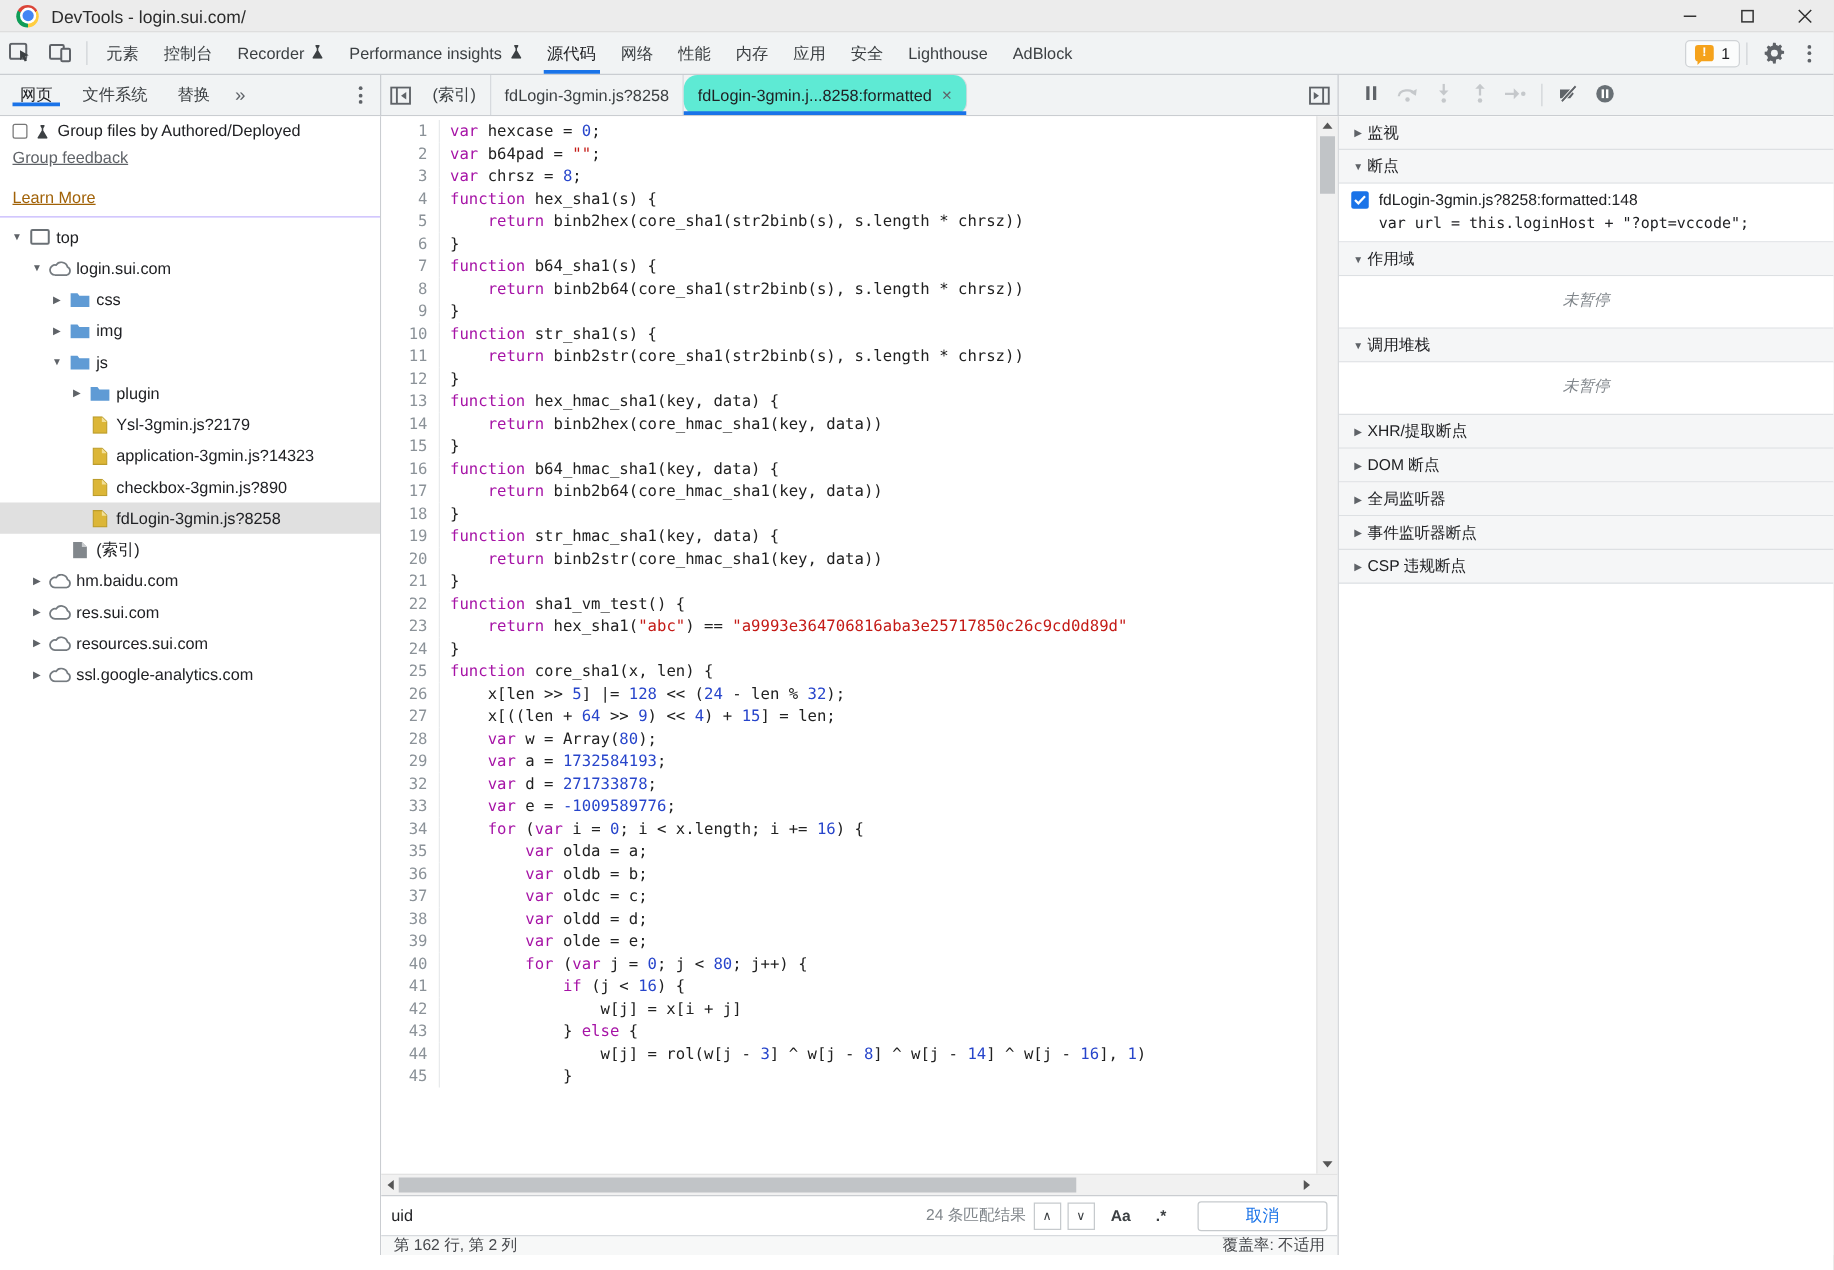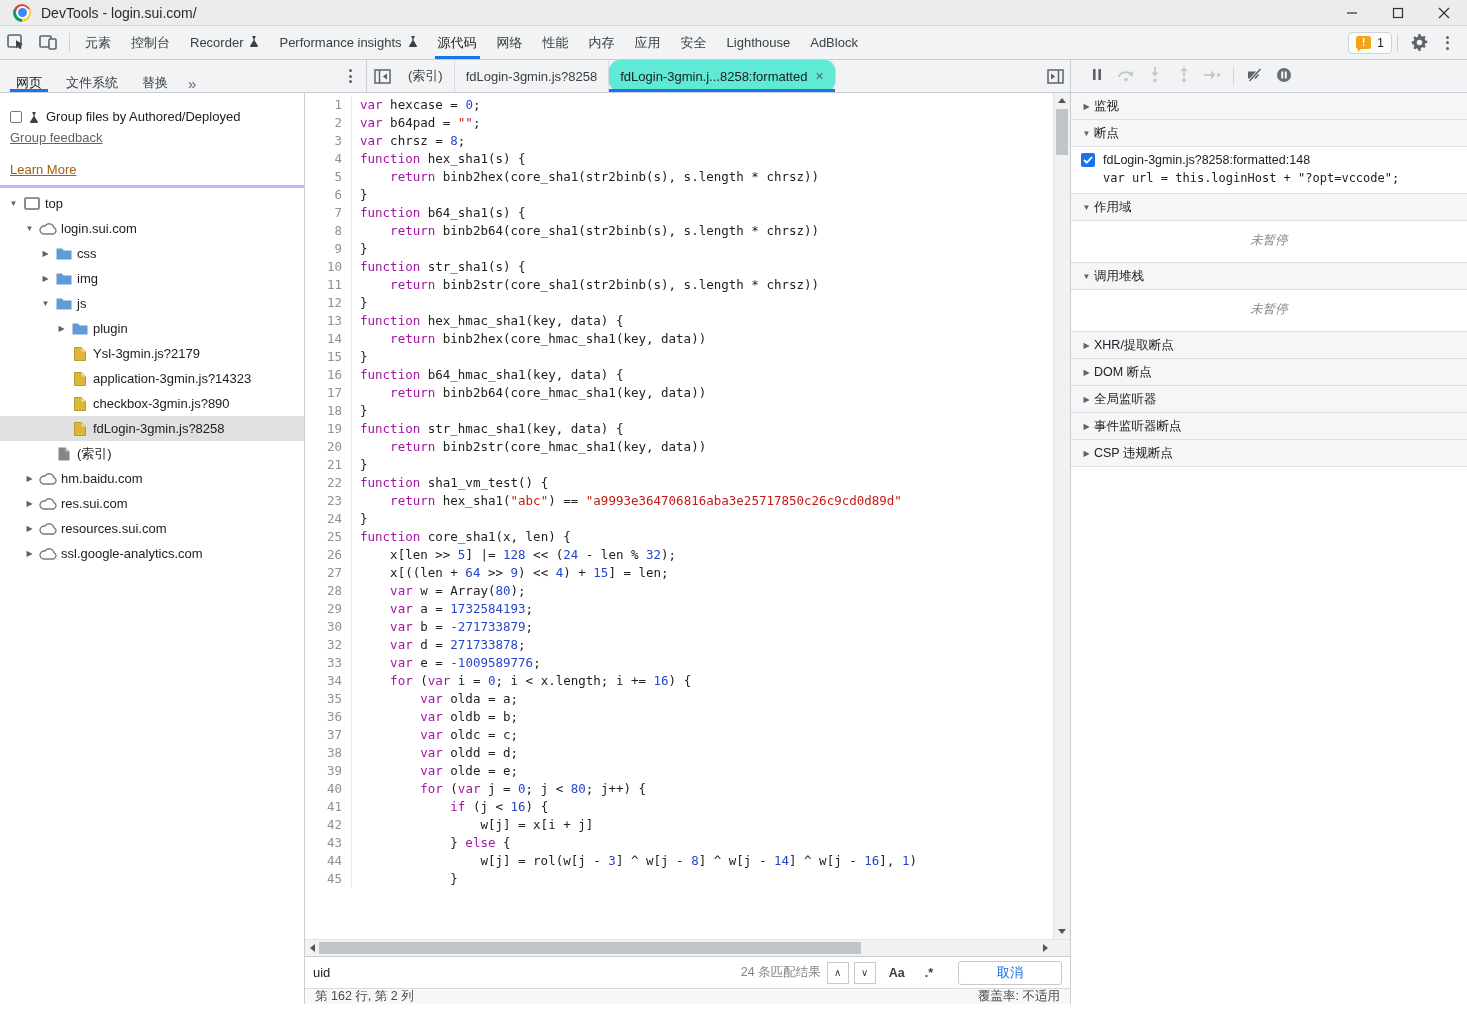--- a/index.html
+++ b/index.html
@@ -27,42 +27,42 @@
   .tab.active::after{content:"";position:absolute;left:7px;right:7px;bottom:0;height:3px;background:#1a73e8;}
   .toolbar-right{margin-left:auto;display:flex;align-items:center;padding-right:8px;}
   .issues-btn{display:flex;align-items:center;gap:6px;border:1px solid #d0d3d6;border-radius:4px;background:#fbfcfc;height:22px;padding:0 7px;}
   .issue-bubble{width:15px;height:13px;background:#f5a21b;border-radius:2.5px;position:relative;color:#fff;font-weight:bold;font-size:10px;line-height:13px;text-align:center;}
   .issue-bubble::after{content:"";position:absolute;left:2px;bottom:-3px;border-left:4px solid #f5a21b;border-bottom:4px solid transparent;}
   .issue-count{color:#202124;font-size:12.5px;}
   .kebab{display:flex;flex-direction:column;gap:2.5px;align-items:center;justify-content:center;width:24px;height:24px;}
   .kebab i{width:3px;height:3px;border-radius:50%;background:#5f6368;}
   
   .subheader{height:33px;display:flex;background:#f1f3f4;border-bottom:1px solid #cacdd1;}
-  .sh-left{width:367px;border-right:1px solid #cacdd1;display:flex;align-items:flex-end;padding-left:4px;flex-shrink:0;}
+  .sh-left{width:305px;border-right:1px solid #cacdd1;display:flex;align-items:center;padding-left:4px;flex-shrink:0;}
   .pane-tab{padding:0 12px;display:flex;align-items:center;position:relative;color:#3c4043;}
   .pane-tab.active{color:#202124;}
   .pane-tab.active::after{content:"";position:absolute;left:6px;right:6px;bottom:0;height:3px;background:#1a73e8;}
   .overflow-btn{display:flex;align-items:center;padding:0 8px;color:#5f6368;font-size:15px;}
   .sh-left .kebab{margin-left:auto;align-self:center;margin-right:4px;}
   .sh-mid{flex:1;display:flex;align-items:stretch;min-width:0;}
   .nav-toggle{width:30px;display:flex;align-items:center;justify-content:center;flex-shrink:0;}
   .etabs{display:flex;align-items:stretch;overflow:hidden;}
   .etab{display:flex;align-items:center;padding:0 11px;border-right:1px solid #d7dade;color:#3c4043;position:relative;white-space:nowrap;}
   .etab.active{background:#5eead4;color:#202124;border-radius:11px;}
   .etab.active::after{content:"";position:absolute;left:0;right:0;bottom:0;height:3px;background:#1a73e8;}
   .etab .close{margin-left:8px;color:#5f6368;font-size:14px;line-height:1;}
   .sh-mid .nav-toggle.right{margin-left:auto;}
   .sh-right{width:397px;border-left:1px solid #cacdd1;display:flex;align-items:center;padding-left:12px;gap:2px;flex-shrink:0;}
   .dbg-btn{width:27px;height:27px;display:flex;align-items:center;justify-content:center;}
   .sh-right .sep-v{height:18px;margin:0 5px;}
   
   .content{display:flex;height:911px;}
   
   .sidebar{width:305px;border-right:1px solid #cacdd1;background:#fff;overflow:hidden;flex-shrink:0;}
-  .side-info{padding:16px 10px 6px 10px;border-bottom:3px solid #c4b5fd;}
+  .side-info{padding:4px 10px 6px 10px;border-bottom:1px solid #c4b5fd;}
   .info-row{display:flex;align-items:center;gap:7px;margin-bottom:5px;}
   .cbx{width:12px;height:12px;border:1px solid #767676;border-radius:2px;background:#fff;flex-shrink:0;}
   .link-gray{color:#5f6368;text-decoration:underline;display:inline-block;margin:1px 0 3px 0;}
   .link-blue{color:#a16207;text-decoration:underline;display:inline-block;margin:14px 0 2px 0;}
   .tree{padding-top:3px;}
   .trow{height:25px;display:flex;align-items:center;white-space:nowrap;}
   .trow.selected{background:#e0e0e0;}
   .t-arrow{width:15px;text-align:center;color:#5f6368;font-size:8px;flex-shrink:0;}
   .t-icon{width:21px;display:flex;justify-content:center;align-items:center;flex-shrink:0;}
   .t-label{margin-left:3px;}
@@ -493,21 +493,20 @@
             <div class="cl"><span class="ln">20</span><span class="ct"><span class="tk-p">    </span><span class="tk-k">return</span><span class="tk-p"> binb2str(core_hmac_sha1(key, data))</span></span></div>
             <div class="cl"><span class="ln">21</span><span class="ct"><span class="tk-p">}</span></span></div>
             <div class="cl"><span class="ln">22</span><span class="ct"><span class="tk-k">function</span><span class="tk-p"> sha1_vm_test() {</span></span></div>
             <div class="cl"><span class="ln">23</span><span class="ct"><span class="tk-p">    </span><span class="tk-k">return</span><span class="tk-p"> hex_sha1(</span><span class="tk-s">"abc"</span><span class="tk-p">) == </span><span class="tk-s">"a9993e364706816aba3e25717850c26c9cd0d89d"</span></span></div>
             <div class="cl"><span class="ln">24</span><span class="ct"><span class="tk-p">}</span></span></div>
             <div class="cl"><span class="ln">25</span><span class="ct"><span class="tk-k">function</span><span class="tk-p"> core_sha1(x, len) {</span></span></div>
             <div class="cl"><span class="ln">26</span><span class="ct"><span class="tk-p">    x[len &gt;&gt; </span><span class="tk-n">5</span><span class="tk-p">] |= </span><span class="tk-n">128</span><span class="tk-p"> &lt;&lt; (</span><span class="tk-n">24</span><span class="tk-p"> - len % </span><span class="tk-n">32</span><span class="tk-p">);</span></span></div>
             <div class="cl"><span class="ln">27</span><span class="ct"><span class="tk-p">    x[((len + </span><span class="tk-n">64</span><span class="tk-p"> &gt;&gt; </span><span class="tk-n">9</span><span class="tk-p">) &lt;&lt; </span><span class="tk-n">4</span><span class="tk-p">) + </span><span class="tk-n">15</span><span class="tk-p">] = len;</span></span></div>
             <div class="cl"><span class="ln">28</span><span class="ct"><span class="tk-p">    </span><span class="tk-k">var</span><span class="tk-p"> w = Array(</span><span class="tk-n">80</span><span class="tk-p">);</span></span></div>
             <div class="cl"><span class="ln">29</span><span class="ct"><span class="tk-p">    </span><span class="tk-k">var</span><span class="tk-p"> a = </span><span class="tk-n">1732584193</span><span class="tk-p">;</span></span></div>
-            <div class="cl"><span class="ln">30</span><span class="ct"><span class="tk-p">    </span><span class="tk-k">var</span><span class="tk-p"> b = </span><span class="tk-n">-271733879</span><span class="tk-p">;</span></span></div>
             <div class="cl"><span class="ln">32</span><span class="ct"><span class="tk-p">    </span><span class="tk-k">var</span><span class="tk-p"> d = </span><span class="tk-n">271733878</span><span class="tk-p">;</span></span></div>
             <div class="cl"><span class="ln">33</span><span class="ct"><span class="tk-p">    </span><span class="tk-k">var</span><span class="tk-p"> e = </span><span class="tk-n">-1009589776</span><span class="tk-p">;</span></span></div>
             <div class="cl"><span class="ln">34</span><span class="ct"><span class="tk-p">    </span><span class="tk-k">for</span><span class="tk-p"> (</span><span class="tk-k">var</span><span class="tk-p"> i = </span><span class="tk-n">0</span><span class="tk-p">; i &lt; x.length; i += </span><span class="tk-n">16</span><span class="tk-p">) {</span></span></div>
             <div class="cl"><span class="ln">35</span><span class="ct"><span class="tk-p">        </span><span class="tk-k">var</span><span class="tk-p"> olda = a;</span></span></div>
             <div class="cl"><span class="ln">36</span><span class="ct"><span class="tk-p">        </span><span class="tk-k">var</span><span class="tk-p"> oldb = b;</span></span></div>
             <div class="cl"><span class="ln">37</span><span class="ct"><span class="tk-p">        </span><span class="tk-k">var</span><span class="tk-p"> oldc = c;</span></span></div>
             <div class="cl"><span class="ln">38</span><span class="ct"><span class="tk-p">        </span><span class="tk-k">var</span><span class="tk-p"> oldd = d;</span></span></div>
             <div class="cl"><span class="ln">39</span><span class="ct"><span class="tk-p">        </span><span class="tk-k">var</span><span class="tk-p"> olde = e;</span></span></div>
             <div class="cl"><span class="ln">40</span><span class="ct"><span class="tk-p">        </span><span class="tk-k">for</span><span class="tk-p"> (</span><span class="tk-k">var</span><span class="tk-p"> j = </span><span class="tk-n">0</span><span class="tk-p">; j &lt; </span><span class="tk-n">80</span><span class="tk-p">; j++) {</span></span></div>
             <div class="cl"><span class="ln">41</span><span class="ct"><span class="tk-p">            </span><span class="tk-k">if</span><span class="tk-p"> (j &lt; </span><span class="tk-n">16</span><span class="tk-p">) {</span></span></div>

